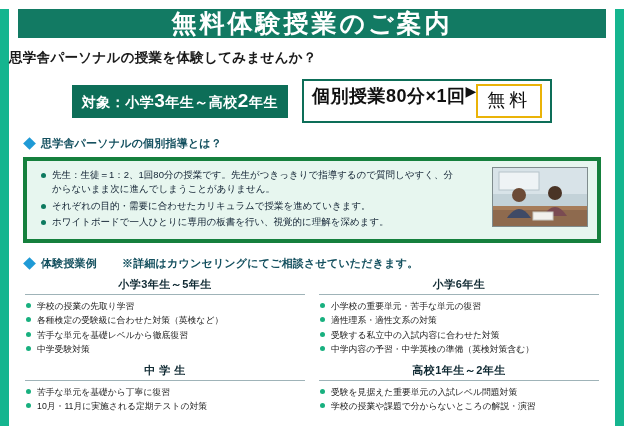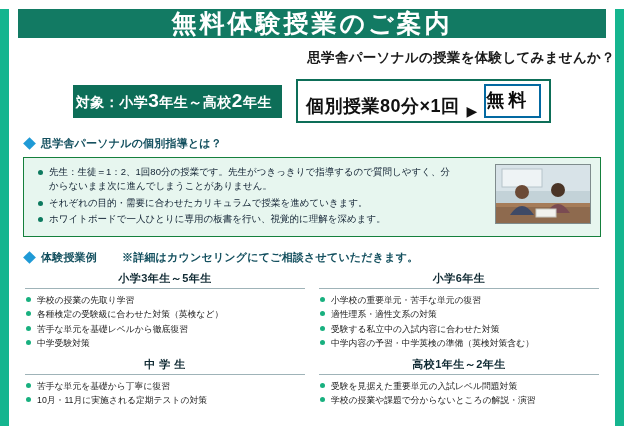--- a/index.html
+++ b/index.html
@@ -25,68 +25,67 @@
     display: flex; align-items: center; justify-content: center;
   }
   .header-title {
     color: #ffffff;
     font-size: 25px;
     font-weight: bold;
     letter-spacing: 3px;
   }
   .subtitle {
     margin-top: 11px;
-    text-align: right;
+    text-align: left;
     font-size: 13.5px;
     font-weight: bold;
     color: #1a1a1a;
     letter-spacing: 0.3px;
   }
   
   .target-row {
     margin-top: 12px;
     display: flex;
     align-items: center;
     justify-content: center;
     gap: 14px;
   }
   .target-box {
     background: #0d6e58;
     color: #ffffff;
     font-size: 14px;
     font-weight: bold;
-    padding: 5px 10px 6px 3px;
+    padding: 5px 10px 6px 10px;
     letter-spacing: 0.5px;
     white-space: nowrap;
   }
   .target-box .big { font-size: 19px; }
   .lesson-box {
     border: 2px solid #0d6e58;
     display: flex;
-    align-items: flex-end;
+    align-items: flex-start;
     padding: 3px 8px;
-    gap: 7px;
   }
   .lesson-text {
     font-size: 18px;
     font-weight: bold;
     color: #111;
     letter-spacing: 0.5px;
     white-space: nowrap;
   }
   .arrow-icon {
     font-size: 14px; color: #111; line-height: 1;
   }
   .free-box {
-    border: 2px solid #0369a1;
+    border: 2px solid #eab308;
     background: #ffffff;
     font-size: 18px;
-    font-weight: bold;
+    font-weight: normal;
     color: #0b0b0b;
-    padding: 2px 9px 4px 0;
+    padding: 2px 9px 4px 9px;
     letter-spacing: 4px;
     white-space: nowrap;
   }
   
   .section-head {
     display: flex; align-items: center; gap: 7px;
     margin: 13px 0 0 16px;
   }
   .diamond {
     width: 9px; height: 9px;
@@ -99,21 +98,21 @@
     letter-spacing: 0.2px;
   }
   .section-head .note {
     font-size: 11px; font-weight: bold; color: #14505f;
     margin-left: 18px; letter-spacing: 0.2px;
   }
   
   .green-panel {
     margin: 6px 14px 0 14px;
     background: #e7f6ef;
-    border: 1px solid #15803d;
+    border: 4px solid #15803d;
     padding: 7px 10px 8px 12px;
     position: relative;
     min-height: 72px;
   }
   .bullet-list { list-style: none; margin: 0; padding: 0; }
   .bullet-list li {
     position: relative;
     padding-left: 13px;
     font-size: 9.5px;
     line-height: 1.5;

